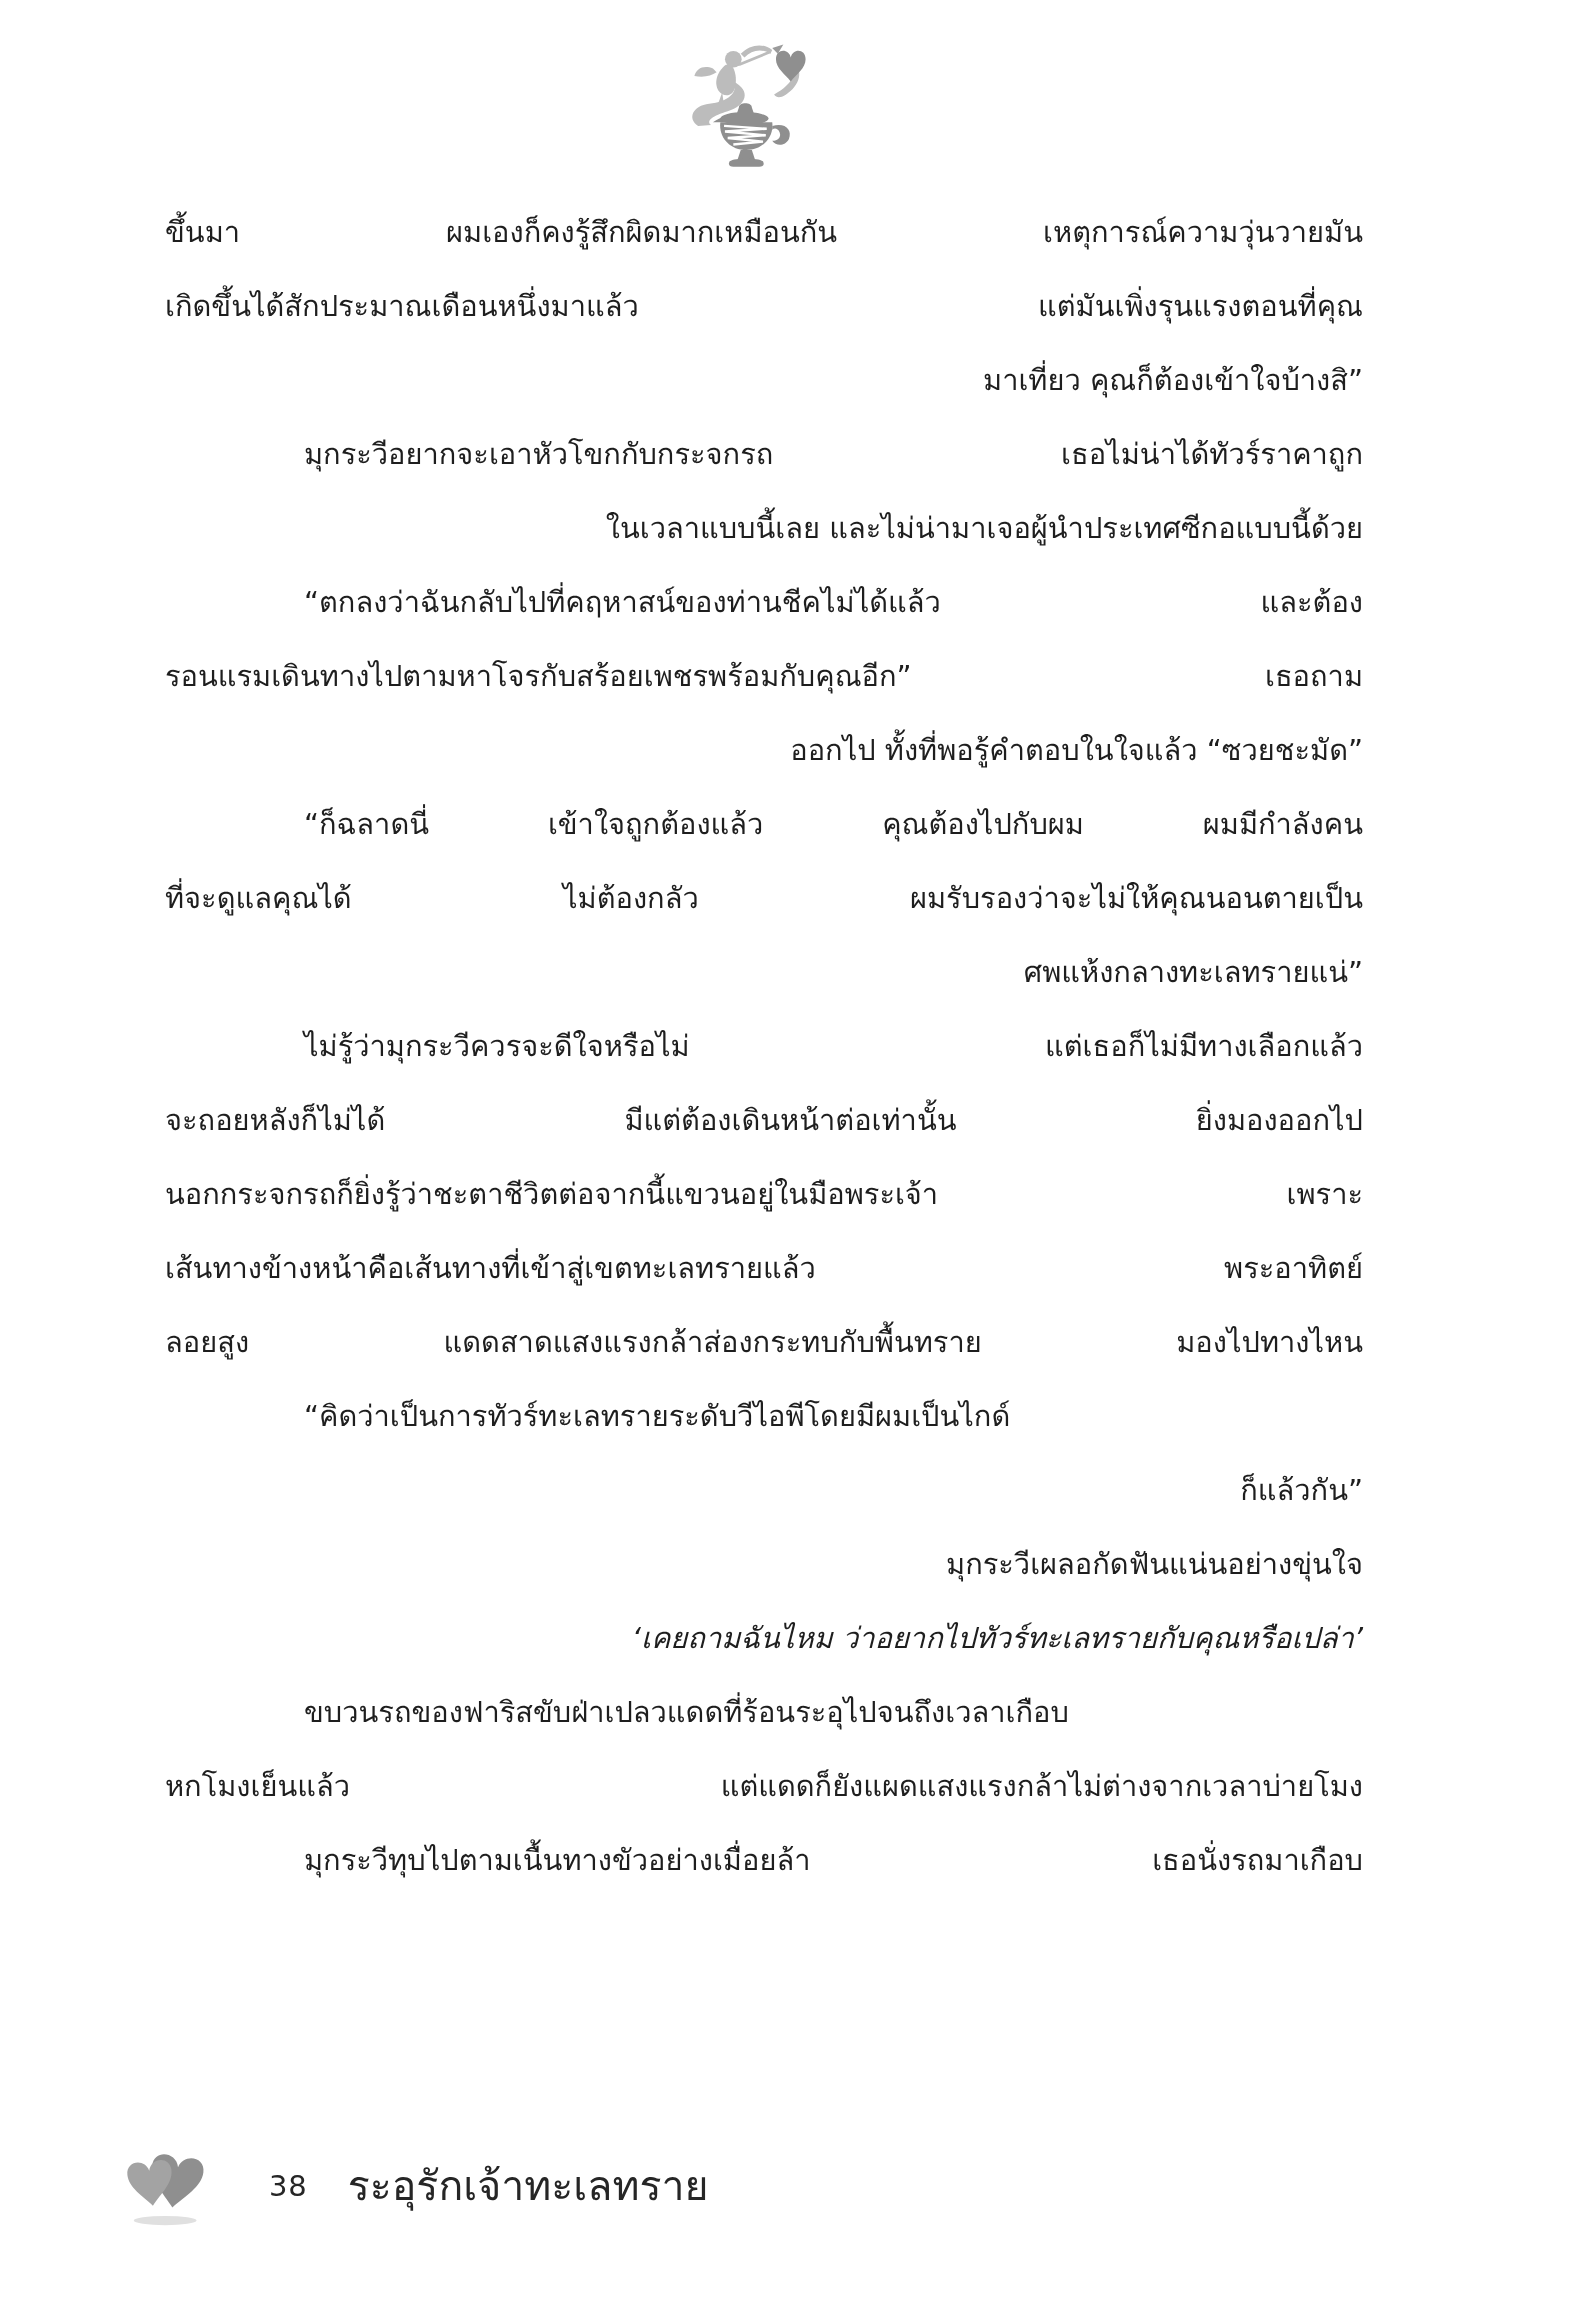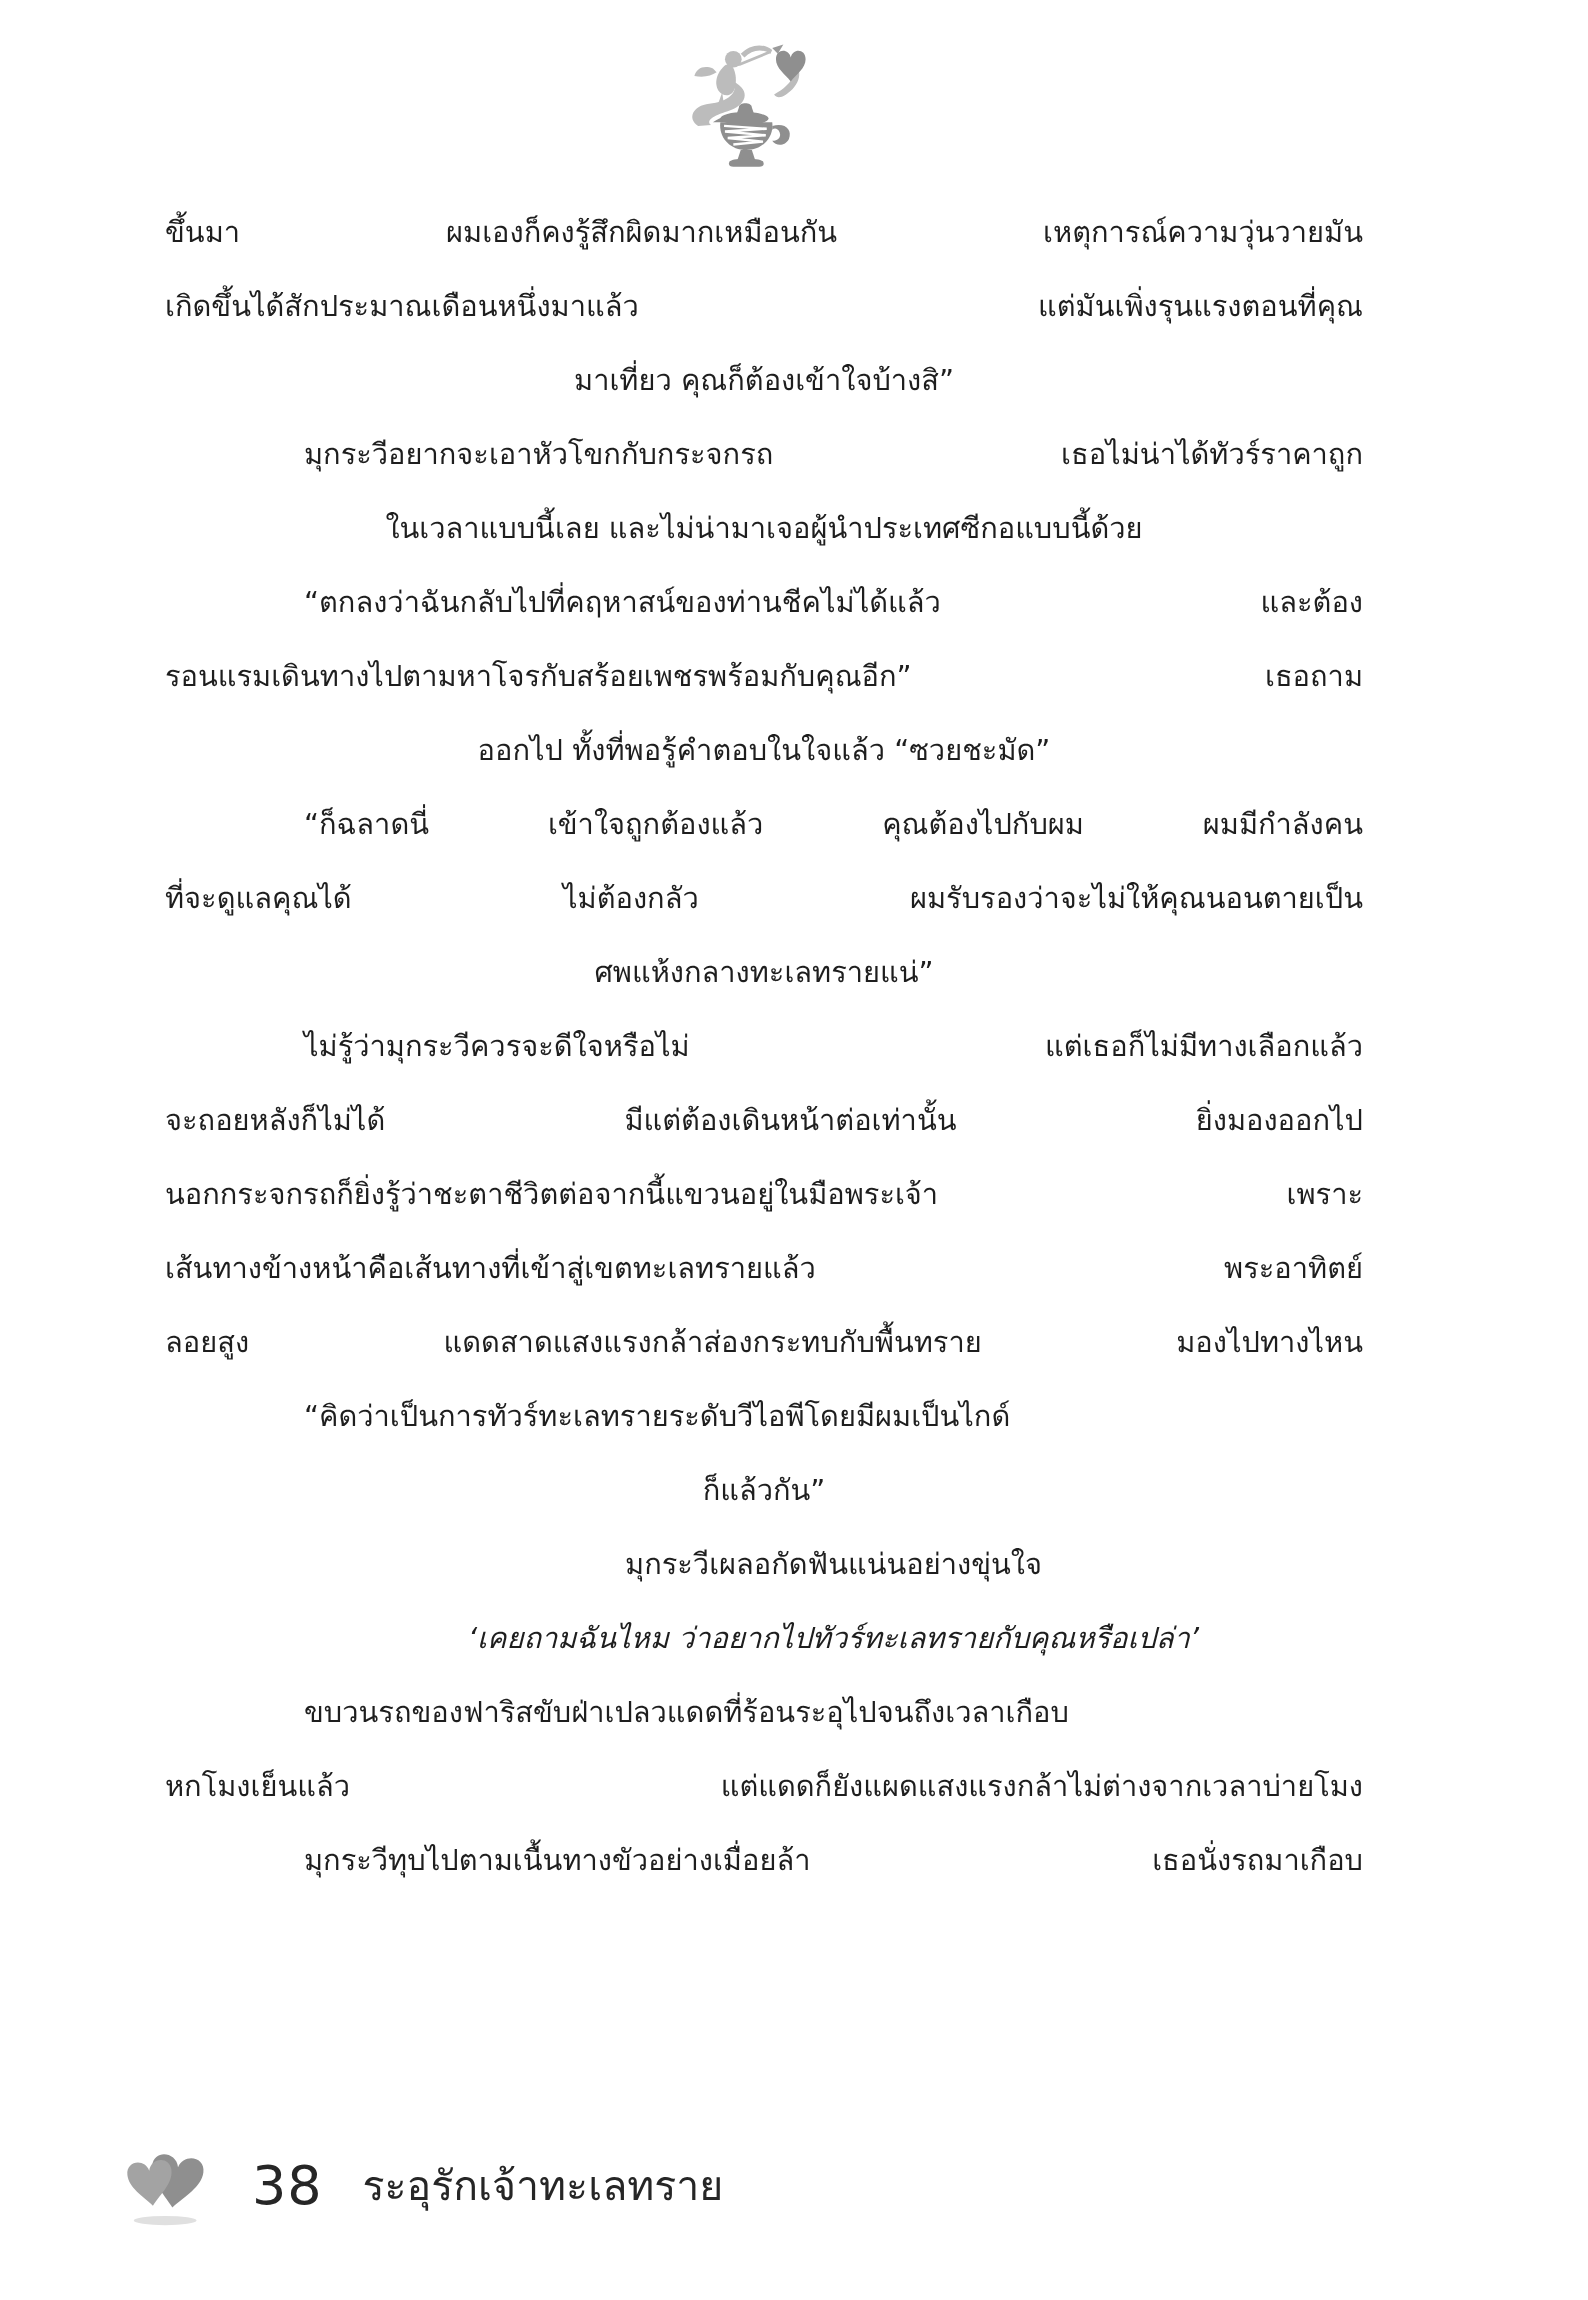--- a/index.html
+++ b/index.html
@@ -13,31 +13,31 @@
   .ornament{
     position:absolute;left:685px;top:37px;
     width:130px;height:139px;
   }
   .text-block{
     position:absolute;left:165px;top:195px;width:1198px;
     color:#1e1e1e;
     font-size:29px;
     line-height:74px;
   }
-  .line{white-space:nowrap;text-align:center;}
+  .line{white-space:nowrap;text-align:right;}
   .line.justify{text-align:justify;text-align-last:justify;}
   .line.indent{text-indent:139px;}
   .line.italic{font-style:italic;}
   .footer{
     position:absolute;left:119px;top:2143px;
     display:flex;align-items:center;
     color:#262626;
   }
   .hearts{width:96px;height:85px;display:inline-block;}
-  .pagenum{margin-left:37px;font-size:54px;letter-spacing:0.9px;}
+  .pagenum{margin-left:54px;font-size:29px;letter-spacing:0.9px;}
   .booktitle{margin-left:40px;font-size:41px;}
 </style>
 </head>
 <body>
 
 <div class="page">
 
   <div class="ornament">
     <svg viewBox="0 0 140 150" width="130" height="139" xmlns="http://www.w3.org/2000/svg">
 

